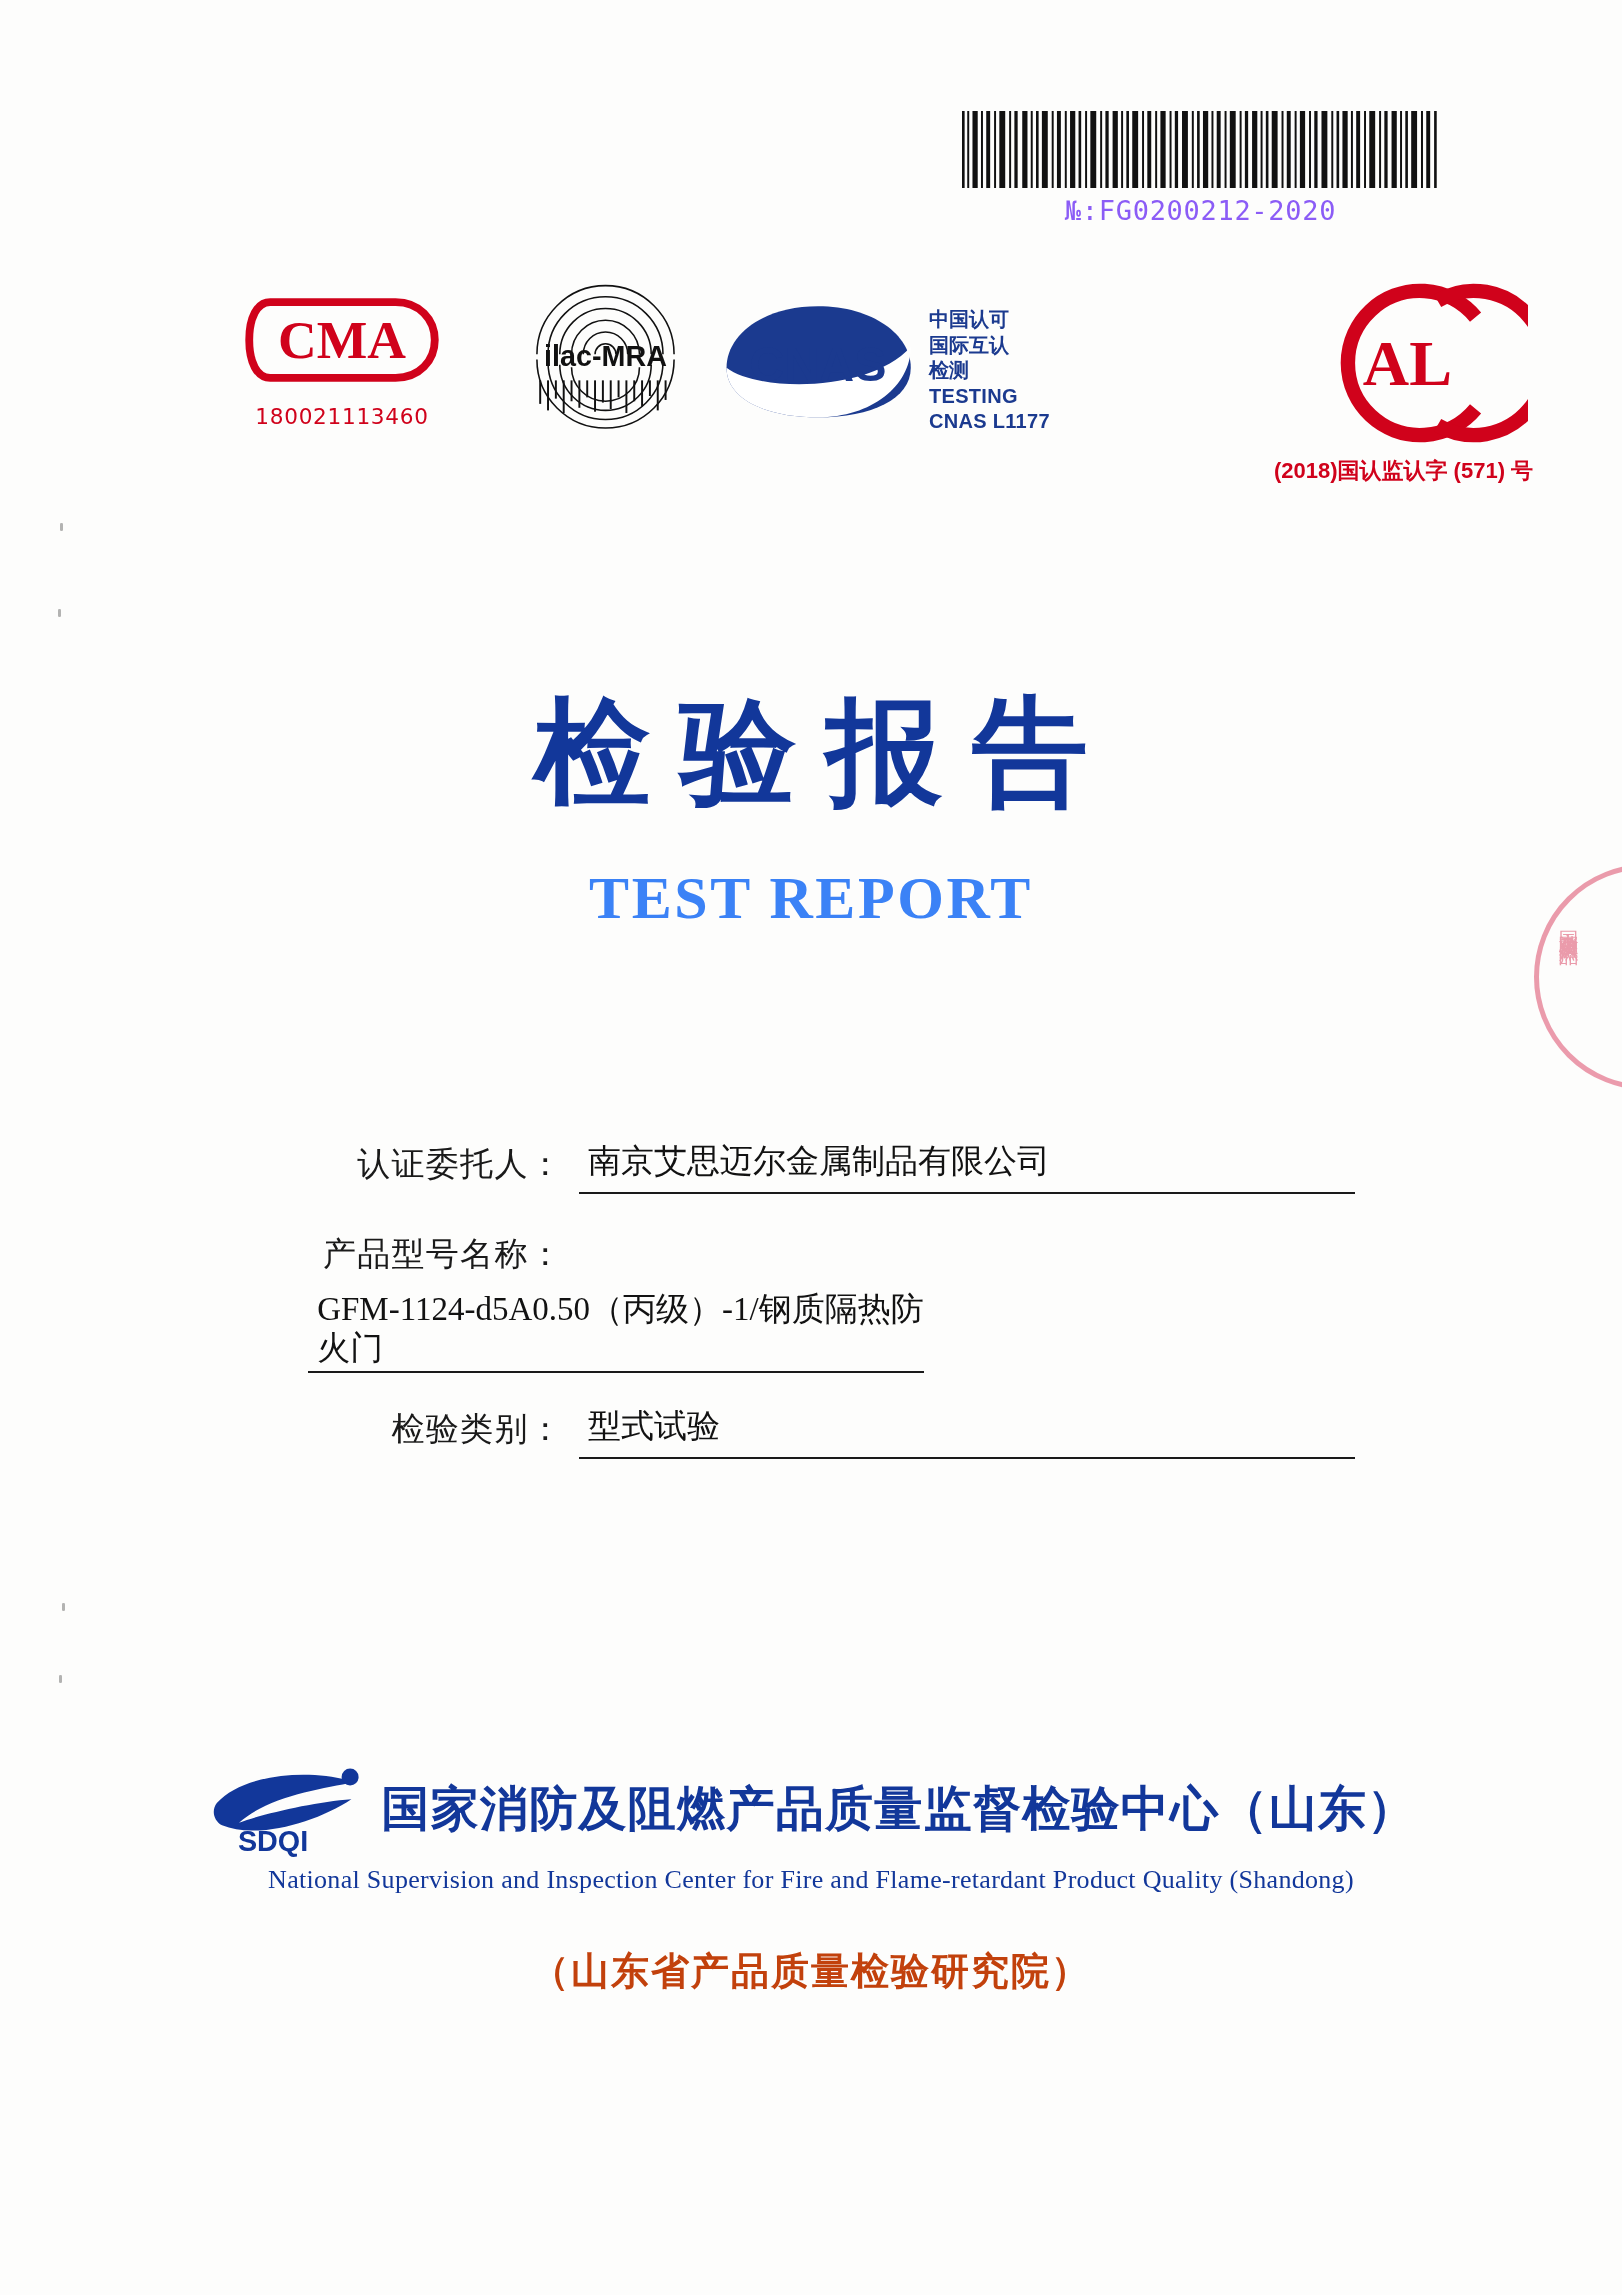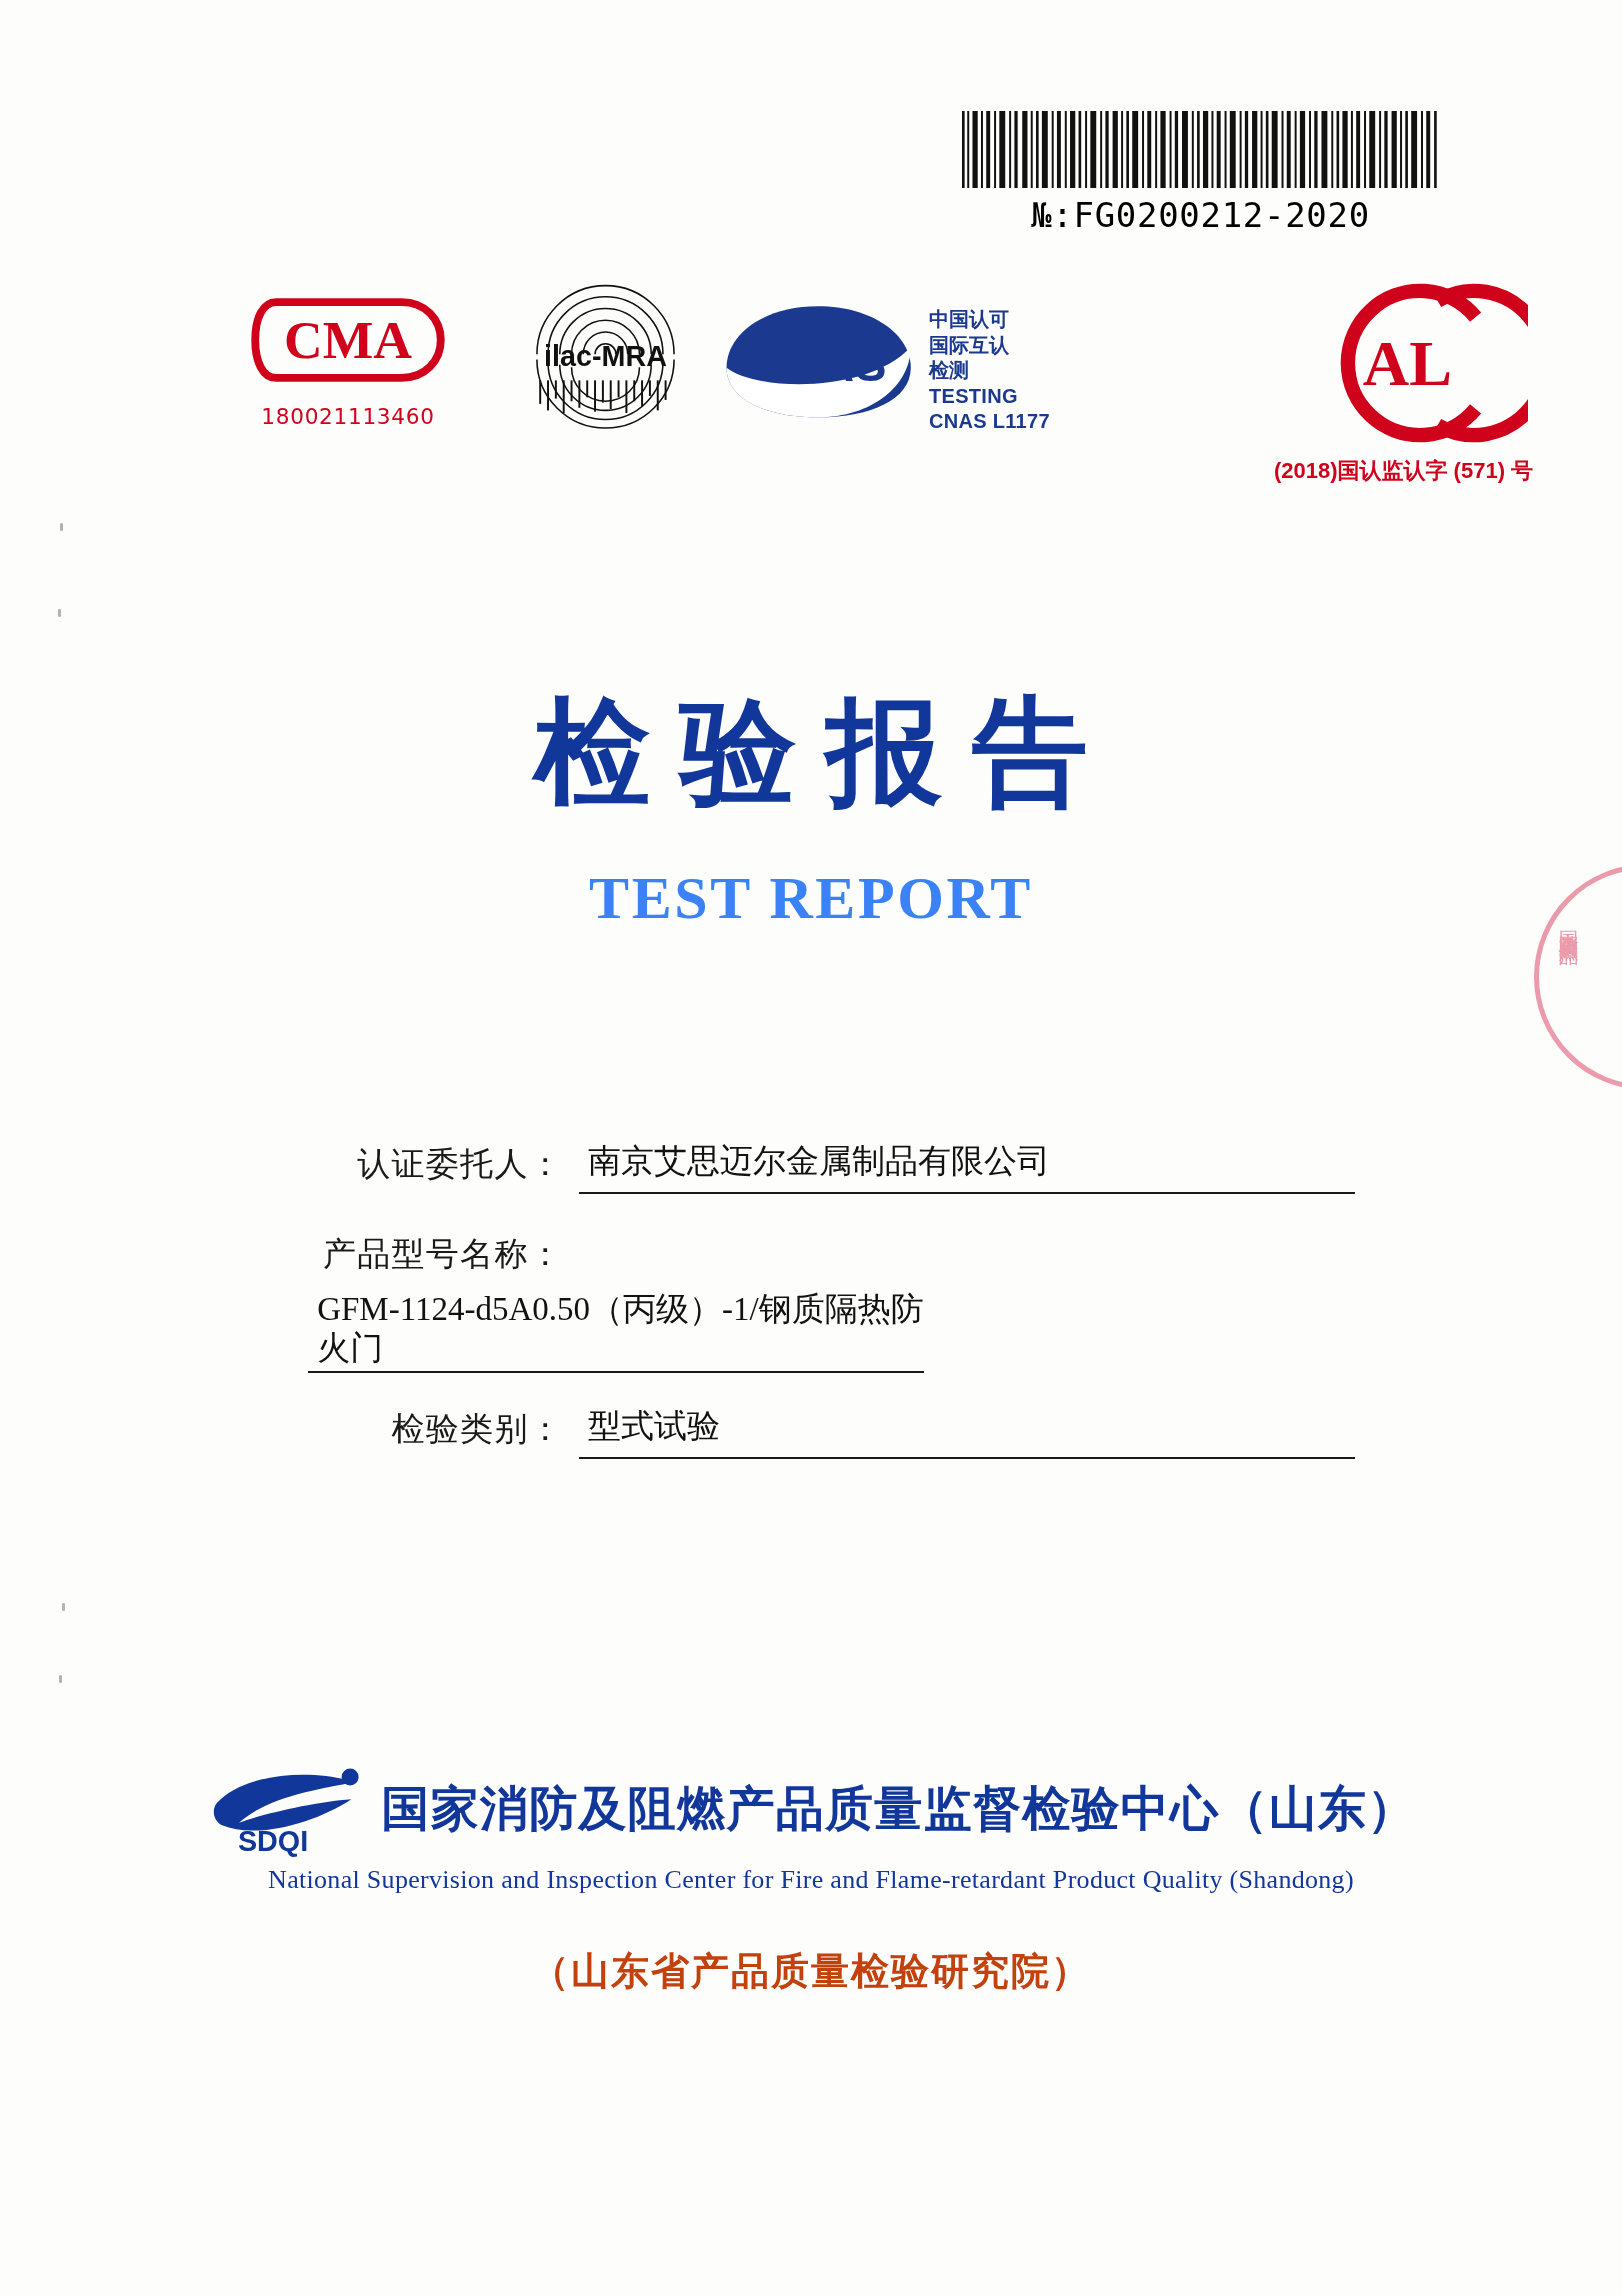--- a/index.html
+++ b/index.html
@@ -29,38 +29,38 @@
     text-align: center;
   }
   .barcode {
     height: 77px;
     width: 478px;
     margin: 0 auto;
     display: block;
   }
   .barcode-number {
     font-family: "DejaVu Sans Mono", monospace;
-    font-size: 34px;
+    font-size: 27px;
     letter-spacing: 0.7px;
-    color: #000000;
+    color: #8b5cf6;
     margin-top: 6.5px;
     white-space: nowrap;
   }
 
   
   .logo-row {
     position: absolute;
     top: 281px;
     left: 0;
     width: 1622px;
     height: 216px;
   }
   .cma-wrap {
     position: absolute;
-    left: 240px;
+    left: 234px;
     top: 13px;
     width: 216px;
     text-align: center;
   }
   .cma-mark {
     width: 196px;
     height: 92px;
   }
   .cma-number {
     font-family: "DejaVu Sans", sans-serif;

